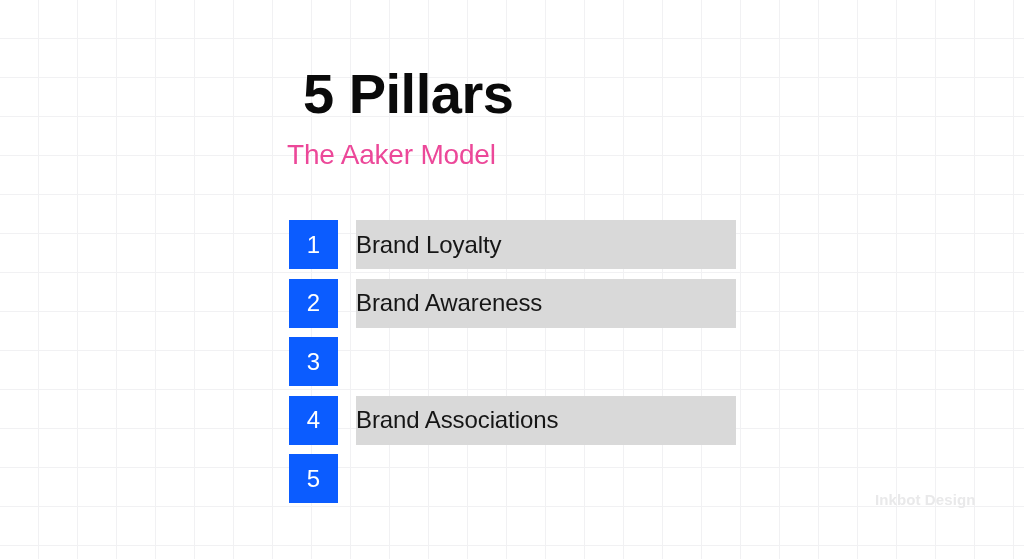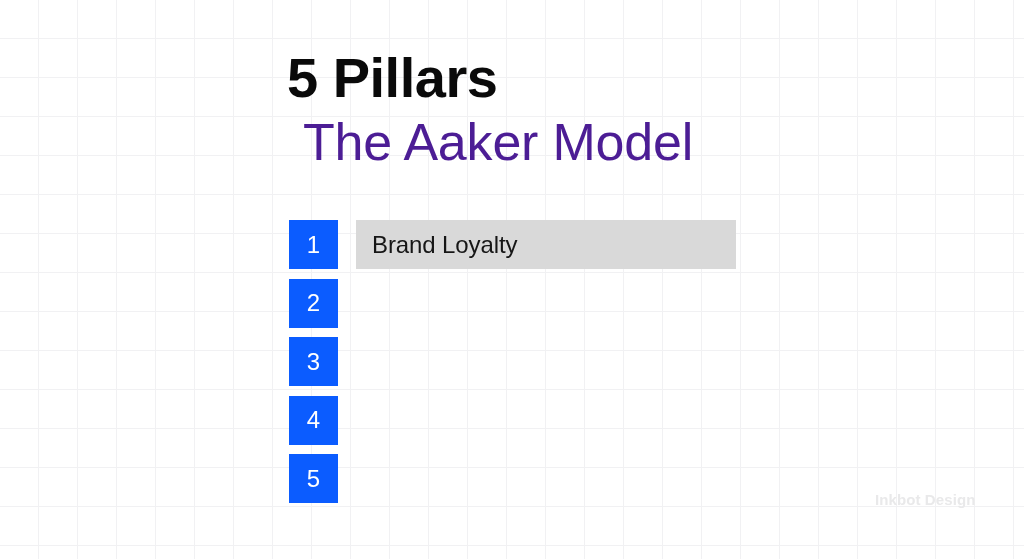--- a/index.html
+++ b/index.html
@@ -35,36 +35,36 @@
     pointer-events: none;
   }
 
   
   .heading-block {
     position: absolute;
     left: 287px;
     top: 48px;
   }
   .title {
-    margin: 0;
+    margin: 16px;
     font-size: 56px;
     font-weight: 800;
     letter-spacing: -0.5px;
     line-height: 1.06;
     color: #0a0a0a;
     white-space: nowrap;
   }
   .subtitle {
-    margin: 16px;
+    margin: 0;
     margin-top: 6px;
-    font-size: 52px;
+    font-size: 28px;
     font-weight: 400;
     letter-spacing: -0.2px;
     line-height: 1.12;
-    color: #4c1d95;
+    color: #ec4899;
     white-space: nowrap;
   }
 
   
   .pillar-list {
     position: absolute;
     left: 289px;
     top: 220px;
     width: 447px;
   }
@@ -89,21 +89,20 @@
     font-size: 24px;
     font-weight: 400;
     line-height: 1;
   }
   .pillar-label {
     flex: 1 1 auto;
     margin-left: 18px;
     background: #d9d9d9;
     display: flex;
     align-items: center;
-    padding-left: 16px;
     font-size: 24px;
     font-weight: 400;
     color: #161616;
     letter-spacing: -0.1px;
     white-space: nowrap;
   }
 
   
   .watermark {
     position: absolute;
@@ -130,28 +129,30 @@
 
   <div class="pillar-list">
 
     <div class="pillar-row">
       <div class="pillar-number">1</div>
       <div class="pillar-label">Brand Loyalty</div>
     </div>
 
     <div class="pillar-row">
       <div class="pillar-number">2</div>
+      <div class="pillar-label">Brand Awareness</div>
     </div>
 
     <div class="pillar-row">
       <div class="pillar-number">3</div>
     </div>
 
     <div class="pillar-row">
       <div class="pillar-number">4</div>
+      <div class="pillar-label">Brand Associations</div>
     </div>
 
     <div class="pillar-row">
       <div class="pillar-number">5</div>
     </div>
 
   </div>
 
   <div class="watermark">Inkbot Design</div>
 

